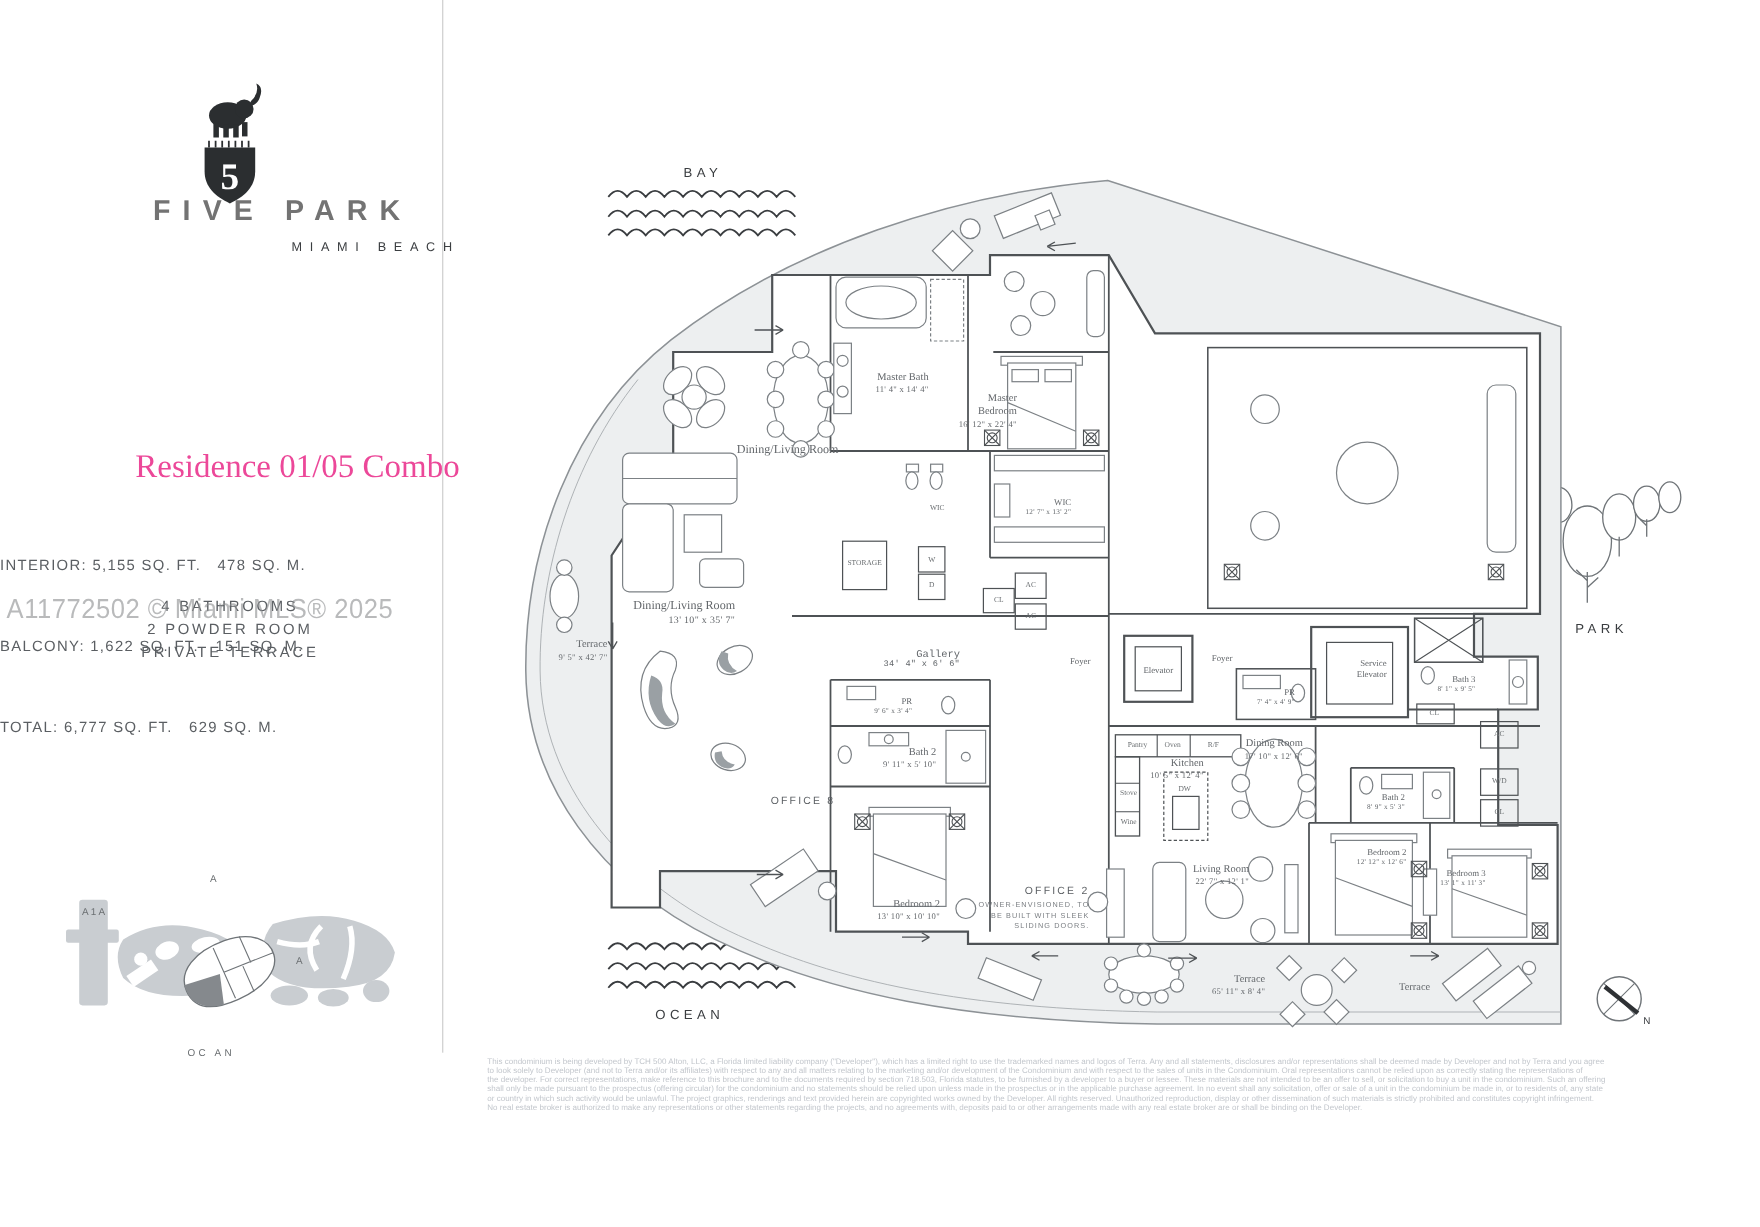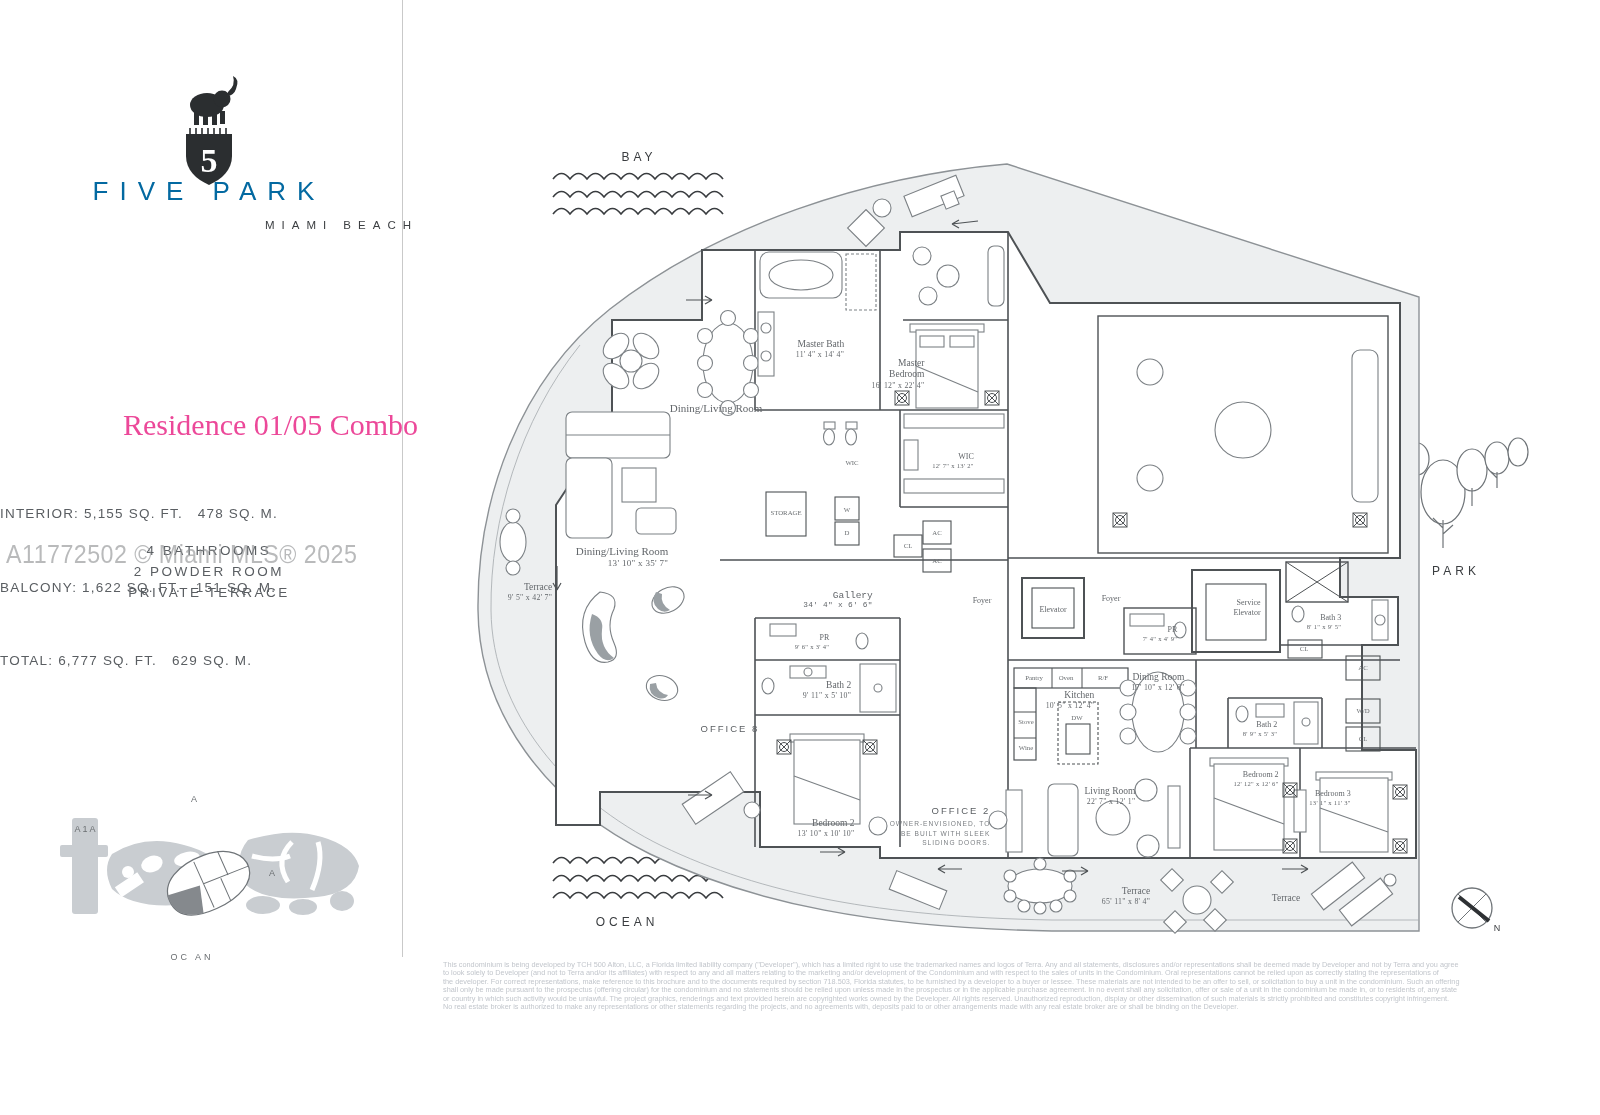--- a/index.html
+++ b/index.html
@@ -1,21 +1,21 @@
 <!DOCTYPE html>
 <html><head>
 <meta charset="utf-8">
 <style>
   html,body{margin:0;padding:0;background:#fff;}
   .page{position:relative;width:1600px;height:1115px;background:#fff;overflow:hidden;
         font-family:"Liberation Sans",sans-serif;}
   .abs{position:absolute;}
   
   .brand{position:absolute;left:0;top:176px;width:418px;text-align:center;
-         font-size:26px;letter-spacing:11px;color:#0369a1;font-weight:400;}
+         font-size:26px;letter-spacing:11px;color:#737373;font-weight:700;padding-left:48px;}
   .brand-sub{position:absolute;left:0;top:219px;width:418px;text-align:right;
          font-size:11.5px;letter-spacing:7px;color:#3b3e41;}
   .res-title{position:absolute;left:0;top:408px;width:418px;text-align:right;
          font-family:"Liberation Serif",serif;font-size:30px;color:#ec4899;}
   .stats{position:absolute;left:0;top:453px;width:418px;text-align:left;
          font-size:13.5px;letter-spacing:1.2px;color:#5a5e62;line-height:24.5px;white-space:pre;}
   .features{position:absolute;left:0;top:540px;width:418px;text-align:center;
          font-size:13.5px;letter-spacing:2.5px;color:#5a5e62;line-height:21px;}
   .divider{position:absolute;left:402px;top:0;width:1px;height:957px;background:#c9c9c9;}
   .watermark{position:absolute;left:6px;top:540px;font-size:25px;color:#8f9193;opacity:.62;

